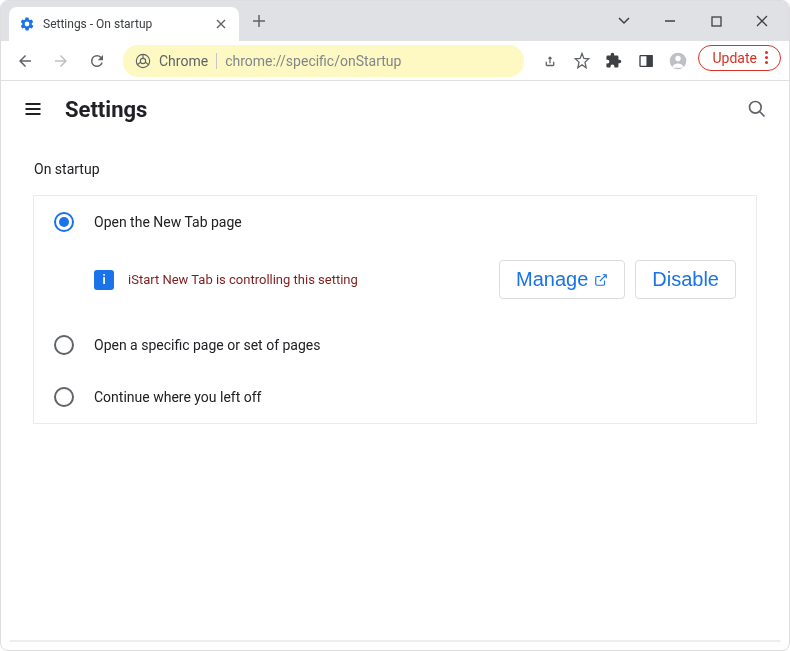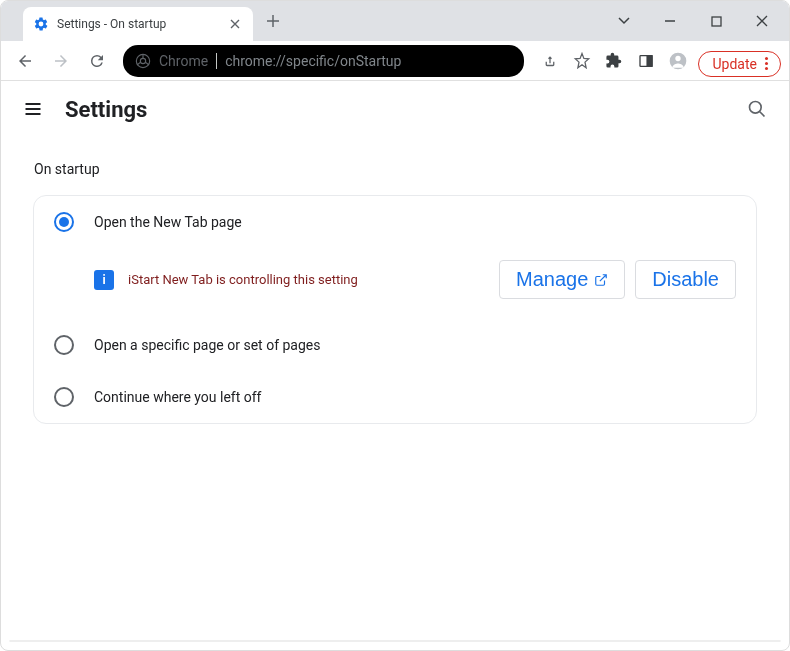--- a/index.html
+++ b/index.html
@@ -1,48 +1,48 @@
 <!DOCTYPE html>
 <html><head>
 <meta charset="utf-8">
 <style>
 * { box-sizing: border-box; margin: 0; padding: 0; }
 body { font-family: "Segoe UI", Roboto, Arial, sans-serif; width: 790px; height: 651px; background: #fff; overflow: hidden; position: relative; }
 .watermark { position: absolute; inset: 0; display: flex; align-items: center; justify-content: center; pointer-events: none; z-index: 0; }
 .watermark-main { font-size: 260px; font-weight: 700; color: rgba(0,0,0,0.05); letter-spacing: -10px; font-style: italic; transform: translateY(-40px); }
 .watermark-sub { position: absolute; bottom: 120px; right: 60px; font-size: 56px; font-style: italic; color: rgba(0,0,0,0.05); letter-spacing: 2px; }
 .chrome-window { position: relative; z-index: 1; width: 100%; height: 100%; display: flex; flex-direction: column; border: 1px solid #ddd; border-radius: 8px; overflow: hidden; }
-.titlebar { height: 40px; background: #dfe1e5; display: flex; align-items: center; padding-right: 4px; padding-left: 14px; }
+.titlebar { height: 40px; background: #dfe1e5; display: flex; align-items: center; padding-right: 4px; }
 .tab { background: #fff; height: 34px; margin-top: 6px; margin-left: 8px; border-radius: 8px 8px 0 0; display: flex; align-items: center; padding: 0 10px; gap: 8px; min-width: 230px; position: relative; }
 .tab-icon { width: 16px; height: 16px; display: flex; align-items: center; justify-content: center; }
 .tab-title { font-size: 12px; color: #3c4043; flex: 1; }
 .tab-close { width: 16px; height: 16px; border-radius: 50%; display: flex; align-items: center; justify-content: center; color: #5f6368; cursor: pointer; }
 .new-tab-btn { width: 28px; height: 28px; display: flex; align-items: center; justify-content: center; color: #5f6368; cursor: pointer; margin-left: 6px; border-radius: 50%; }
 .win-controls { margin-left: auto; display: flex; gap: 0; }
 .win-btn { width: 46px; height: 36px; display: flex; align-items: center; justify-content: center; color: #3c4043; cursor: pointer; }
 .toolbar { height: 40px; background: #fff; border-bottom: 1px solid #e0e0e0; display: flex; align-items: center; padding: 0 8px; gap: 4px; }
 .tool-btn { width: 32px; height: 32px; border-radius: 50%; display: flex; align-items: center; justify-content: center; color: #5f6368; cursor: pointer; }
 .tool-btn.disabled { color: #bdc1c6; }
-.omnibox { flex: 1; height: 30px; background: #000000; border-radius: 15px; display: flex; align-items: center; padding: 16px 12px; gap: 8px; margin: 8px 6px; }
+.omnibox { flex: 1; height: 30px; background: #fef9c3; border-radius: 15px; display: flex; align-items: center; padding: 16px 12px; gap: 8px; margin: 8px 6px; }
 .omni-icon { display: flex; align-items: center; color: #5f6368; }
 .omni-label { font-size: 14px; color: #5f6368; }
 .omni-divider { width: 1px; height: 16px; background: #c4c7c5; }
 .omni-url { font-size: 14px; color: #80868b; }
-.toolbar-right { display: flex; align-items: flex-end; gap: 0; }
+.toolbar-right { display: flex; align-items: flex-start; gap: 0; }
 .update-btn { border: 1px solid #d93025; color: #d93025; border-radius: 16px; padding: 4px 12px 4px 14px; font-size: 14px; display: flex; align-items: center; gap: 8px; cursor: pointer; margin-left: 4px; }
 .update-dots { display: flex; flex-direction: column; gap: 2px; }
 .update-dots span { width: 3px; height: 3px; border-radius: 50%; background: #d93025; }
 .content { flex: 1; background: #fff; overflow: auto; }
 .content-header { height: 56px; display: flex; align-items: center; padding: 0 20px; }
 .menu-btn { width: 24px; height: 24px; cursor: pointer; color: #202124; display: flex; align-items: center; justify-content: center; }
 .page-title { font-size: 22px; color: #202124; margin-left: 20px; font-weight: bold; }
 .search-btn { margin-left: auto; width: 24px; height: 24px; cursor: pointer; color: #5f6368; display: flex; align-items: center; justify-content: center; }
 .section { padding: 0 32px; }
 .section-title { font-size: 14px; color: #202124; margin: 24px 0 18px 1px; }
-.card { border: 1px solid #e8eaed; border-radius: 13px; background: rgba(255,255,255,0.8); margin-top: 12px; }
+.card { border: 1px solid #e8eaed; border-radius: 0; background: rgba(255,255,255,0.8); margin-top: 12px; }
 .row { padding: 16px 20px; display: flex; align-items: center; gap: 20px; }
 .row + .row { border-top: none; }
 .radio { width: 20px; height: 20px; border-radius: 50%; border: 2px solid #5f6368; position: relative; flex-shrink: 0; cursor: pointer; }
 .radio.checked { border-color: #1a73e8; }
 .radio.checked::after { content: ""; position: absolute; inset: 3px; background: #1a73e8; border-radius: 50%; }
 .row-label { font-size: 14px; color: #202124; }
 .ext-row { padding: 12px 20px 20px 60px; display: flex; align-items: center; gap: 14px; }
 .ext-icon { width: 20px; height: 20px; background: #1a73e8; border-radius: 3px; display: flex; align-items: center; justify-content: center; color: #fff; font-size: 12px; font-weight: bold; flex-shrink: 0; }
 .ext-text { font-size: 13px; color: #7f1d1d; flex: 1; }
 .ext-actions { display: flex; gap: 10px; }

